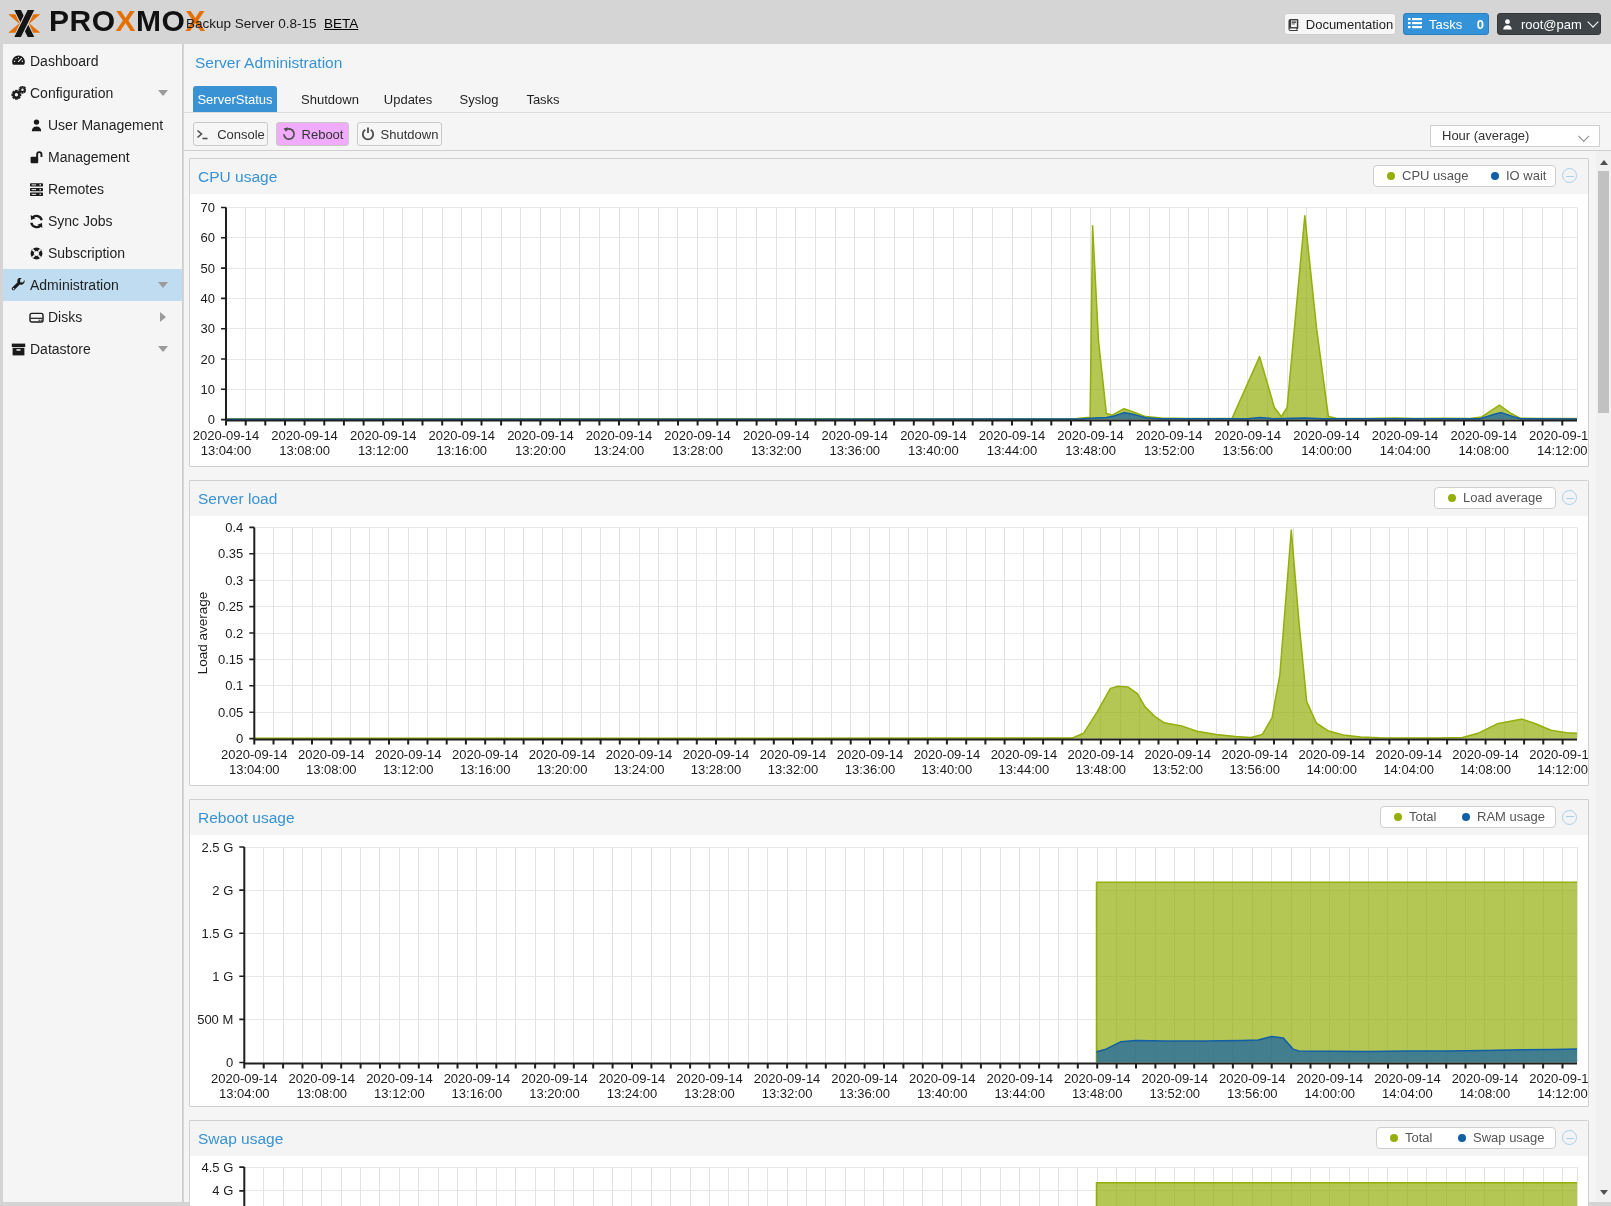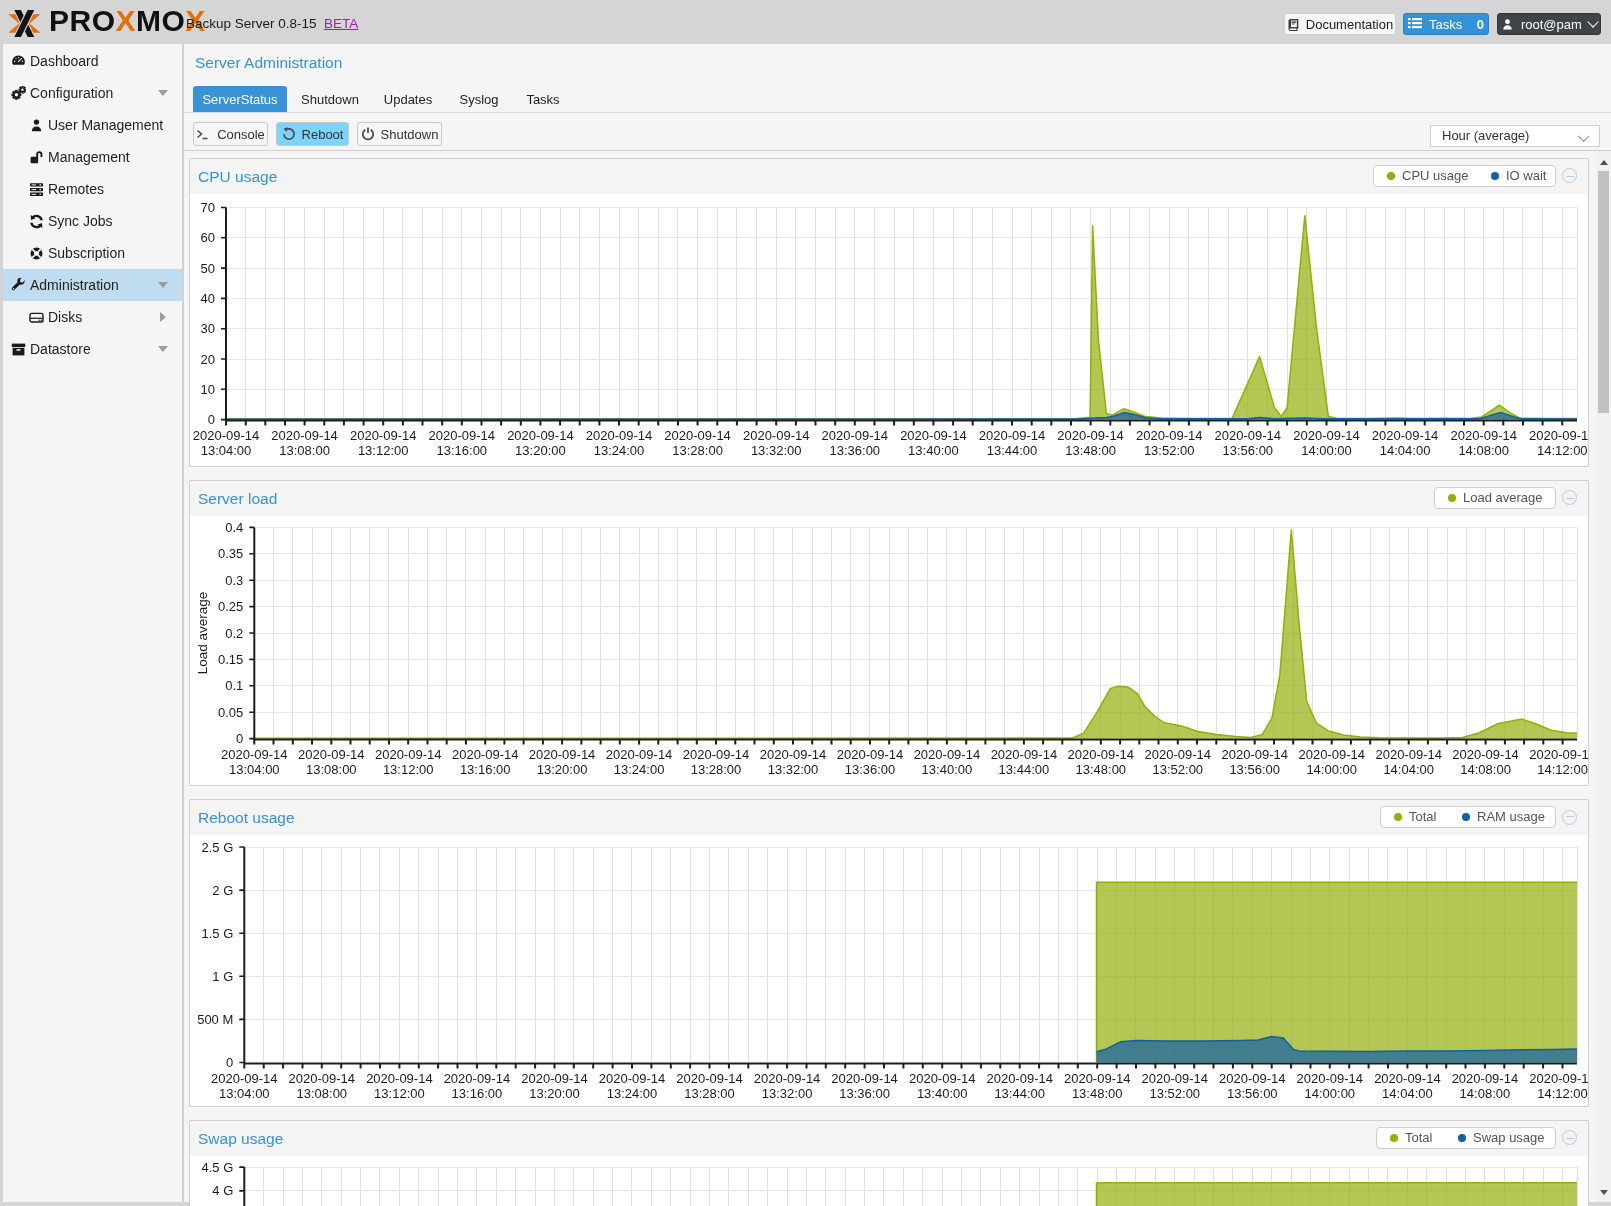--- a/index.html
+++ b/index.html
@@ -13,21 +13,21 @@
 <g fill="#E57000">
 <polygon points="8.3,14.3 18.8,14.3 40.3,32.7 29.8,32.7"></polygon>
 <polygon points="29.8,14.3 40.3,14.3 18.8,32.7 8.3,32.7"></polygon>
 </g>
 <g fill="#141414" stroke="#d5d5d5" stroke-width="1.1">
 <polygon points="13.5,9.4 21.3,9.4 35.1,37.6 27.3,37.6"></polygon>
 <polygon points="27.3,9.4 35.1,9.4 21.3,37.6 13.5,37.6"></polygon>
 </g>
 </svg>
 <div style="position:absolute;left:49px;top:6.5px;font-size:30px;font-weight:bold;letter-spacing:0.5px;color:#111;line-height:28px">PRO<span style="color:#E57000">X</span>MO<span style="color:#E57000">X</span></div>
-<div style="position:absolute;left:186px;top:16px;font-size:13.5px;color:#1a1a1a">Backup Server 0.8-15&nbsp; <a style="color:#a21caf;text-decoration:underline" href="#">BETA</a></div>
+<div style="position:absolute;left:186px;top:16px;font-size:13.5px;color:#1a1a1a">Backup Server 0.8-15&nbsp; <a style="color:#000000;text-decoration:underline" href="#">BETA</a></div>
 <div style="position:absolute;left:1284px;top:13px;width:112px;height:22px;background:#f6f6f6;border:1px solid #cfcfcf;border-radius:3px;box-sizing:border-box;display:flex;align-items:center;justify-content:center;font-size:13px;color:#222"><svg width="13" height="13" viewBox="0 0 14 14" style="margin-right:6px">
       <path d="M3.2 1h8.2c.5 0 .8.3.8.8v9.2c0 .4-.2.6-.5.7-1 .3-1 1.3 0 1.6.2.1.2.7-.2.7H3.4A2.2 2.2 0 0 1 1.6 12V3A2.1 2.1 0 0 1 3.2 1zm.4 10.4c-.6 0-1 .4-1 .8s.4.8 1 .8h6.6a2.3 2.3 0 0 1 0-1.6z" fill="#3a3a3a"></path>
       <path d="M4.3 2.4h6.3v7.4H4.3z" fill="#f5f5f5"></path>
       <path d="M5 3.4h4.9M5 4.9h4.9M5 6.4h3.4" stroke="#3a3a3a" stroke-width=".9"></path>
     </svg>Documentation</div>
 <div style="position:absolute;left:1403px;top:13px;width:86px;height:22px;background:#3392d8;border:1px solid #2a7fc0;border-radius:3px;box-sizing:border-box;display:flex;align-items:center;justify-content:center;font-size:13px;color:#fff"><svg width="14" height="14" viewBox="0 0 14 14" style="margin-right:7px">
       <g fill="#fff">
         <rect x="0" y="1" width="2.6" height="2.2"></rect>
         <rect x="0" y="5" width="2.6" height="2.2"></rect>
         <rect x="0" y="9" width="2.6" height="2.2"></rect>
@@ -132,33 +132,33 @@
 <div style="position:absolute;left:160px;top:312px;width:0;height:0;border-top:5px solid transparent;border-bottom:5px solid transparent;border-left:6px solid #9b9b9b"></div>
 <svg style="position:absolute;left:11px;top:342px" width="15" height="15" viewBox="0 0 15 15">
     <rect x="0.8" y="1.6" width="13.4" height="3.4" fill="#1a1a1a"></rect>
     <rect x="1.6" y="5.8" width="11.8" height="7.6" fill="#1a1a1a"></rect>
     <rect x="5.5" y="7.2" width="4" height="1.5" fill="#f5f5f5"></rect>
   </svg>
 <div style="position:absolute;left:30px;top:340px;font-size:14px;color:#1f1f1f;line-height:18px;white-space:nowrap">Datastore</div>
 <div style="position:absolute;left:158px;top:346px;width:0;height:0;border-left:5px solid transparent;border-right:5px solid transparent;border-top:6px solid #9b9b9b"></div>
 
 <div style="position:absolute;left:195px;top:53.5px;font-size:15.5px;color:#3892d4">Server Administration</div>
-<div style="position:absolute;left:193px;top:86px;width:94px;height:26px;background:#3892d4;border-radius:3px 3px 0 0;display:flex;align-items:center;justify-content:center;font-size:13px;color:#fff">ServerStatus</div>
+<div style="position:absolute;left:193px;top:86px;width:84px;height:26px;background:#3892d4;border-radius:3px 3px 0 0;display:flex;align-items:center;justify-content:center;font-size:13px;color:#fff">ServerStatus</div>
 <div style="position:absolute;left:330px;top:92px;transform:translateX(-50%);font-size:13px;color:#1f1f1f">Shutdown</div>
 <div style="position:absolute;left:408px;top:92px;transform:translateX(-50%);font-size:13px;color:#1f1f1f">Updates</div>
 <div style="position:absolute;left:479px;top:92px;transform:translateX(-50%);font-size:13px;color:#1f1f1f">Syslog</div>
 <div style="position:absolute;left:543px;top:92px;transform:translateX(-50%);font-size:13px;color:#1f1f1f">Tasks</div>
 <div style="position:absolute;left:184px;top:112px;right:0;height:1px;background:#dcdcdc"></div>
 <div style="position:absolute;left:184px;top:150px;right:0;height:1px;background:#cfcfcf"></div>
 
 <div style="position:absolute;left:193px;top:122px;width:75px;height:24px;background:#f6f6f6;border:1px solid #c9c9c9;border-radius:3px;box-sizing:border-box;display:flex;align-items:center;justify-content:center;font-size:13px;color:#333"><svg width="15" height="13" viewBox="0 0 15 13" style="margin-right:6px">
       <path d="M1.5 2.5 5.5 6 1.5 9.5" stroke="#4d4d4d" stroke-width="1.6" fill="none"></path>
       <path d="M6.5 10.5h5" stroke="#4d4d4d" stroke-width="1.6"></path>
     </svg>Console</div>
-<div style="position:absolute;left:276px;top:122px;width:73px;height:24px;background:#7dd3fc;border:1px solid #c9c9c9;border-radius:3px;box-sizing:border-box;display:flex;align-items:center;justify-content:center;font-size:13px;color:#333"><svg width="14" height="14" viewBox="0 0 14 14" style="margin-right:6px">
+<div style="position:absolute;left:276px;top:122px;width:73px;height:24px;background:#f0abfc;border:1px solid #c9c9c9;border-radius:3px;box-sizing:border-box;display:flex;align-items:center;justify-content:center;font-size:13px;color:#333"><svg width="14" height="14" viewBox="0 0 14 14" style="margin-right:6px">
       <path d="M4.2 2.8A5.1 5.1 0 1 1 1.9 7.3" stroke="#4d4d4d" stroke-width="1.7" fill="none"></path>
       <path d="M5.9 0.2 1.6 1.5l2.6 3.6z" fill="#4d4d4d"></path>
     </svg>Reboot</div>
 <div style="position:absolute;left:357px;top:122px;width:85px;height:24px;background:#f6f6f6;border:1px solid #c9c9c9;border-radius:3px;box-sizing:border-box;display:flex;align-items:center;justify-content:center;font-size:13px;color:#333"><svg width="14" height="14" viewBox="0 0 14 14" style="margin-right:6px">
       <path d="M4.3 2.8a5.2 5.2 0 1 0 5.4 0" stroke="#4d4d4d" stroke-width="1.8" fill="none"></path>
       <path d="M7 0.6v5.5" stroke="#4d4d4d" stroke-width="1.8"></path>
     </svg>Shutdown</div>
 <div style="position:absolute;left:1430px;top:125px;width:170px;height:22px;background:#fff;border:1px solid #cfcfcf;box-sizing:border-box;font-size:13px;color:#333;line-height:20px;padding-left:11px">Hour (average)<span style="position:absolute;right:12px;top:7px;display:inline-block;width:7px;height:7px;border-right:1.4px solid #8b8b8b;border-bottom:1.4px solid #8b8b8b;transform:rotate(45deg) translateY(-1px)"></span></div>
 <div style="position:absolute;left:189px;top:158px;width:1400px;height:309px;background:#fff;border:1px solid #cfd0d1;box-sizing:border-box;border-radius:1px"></div>
 <div style="position:absolute;left:190px;top:159px;width:1398px;height:35px;background:#f4f4f4"></div>

